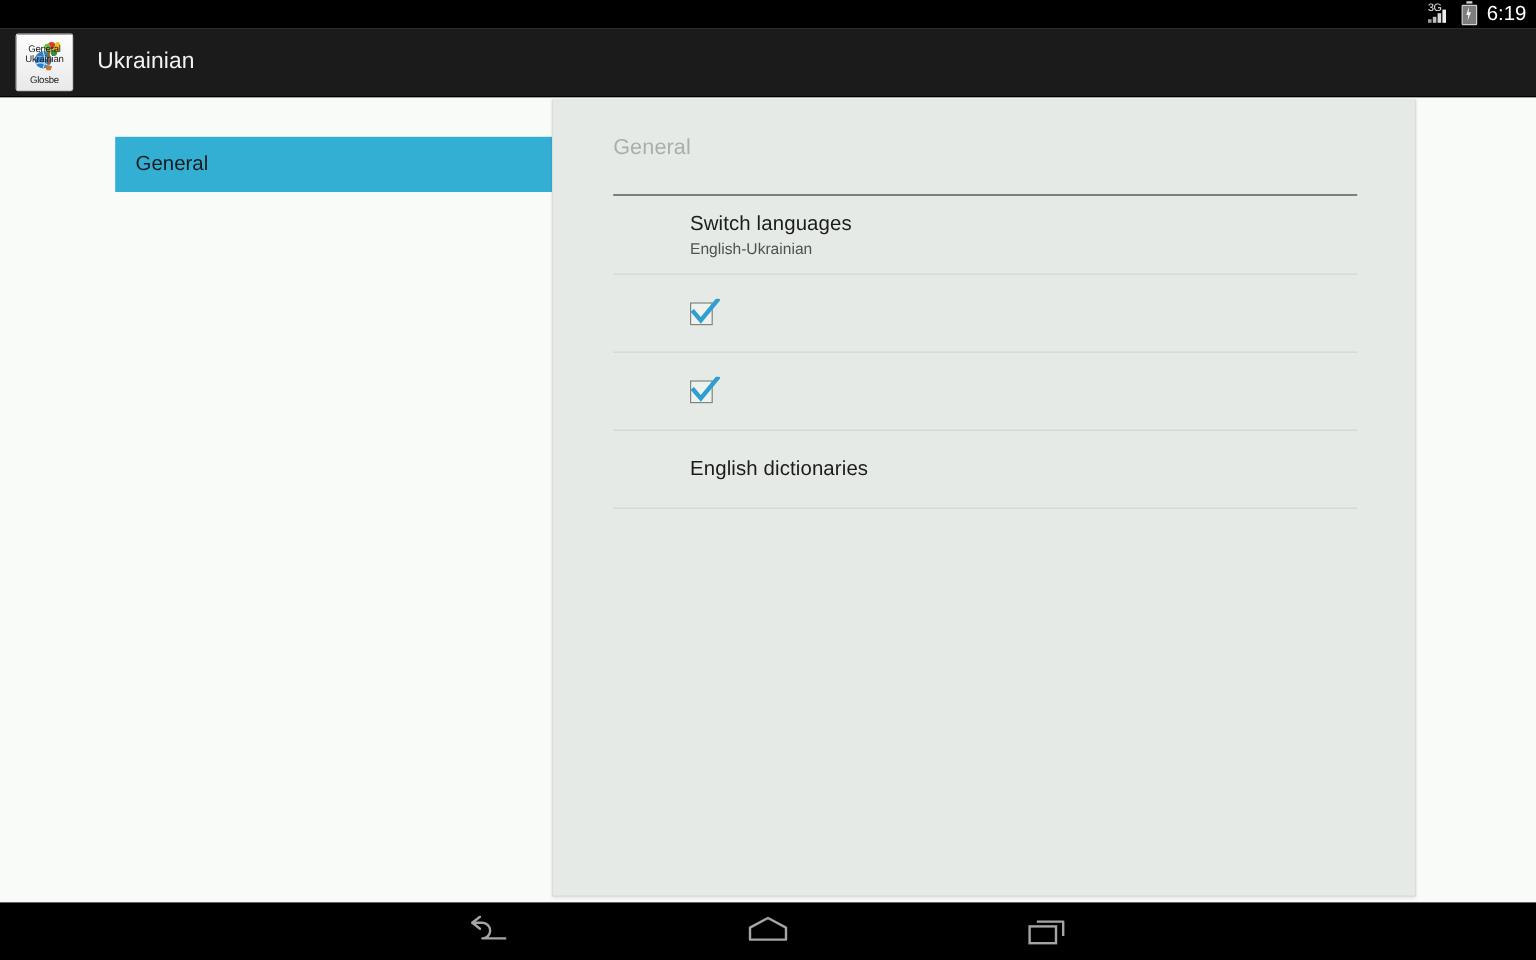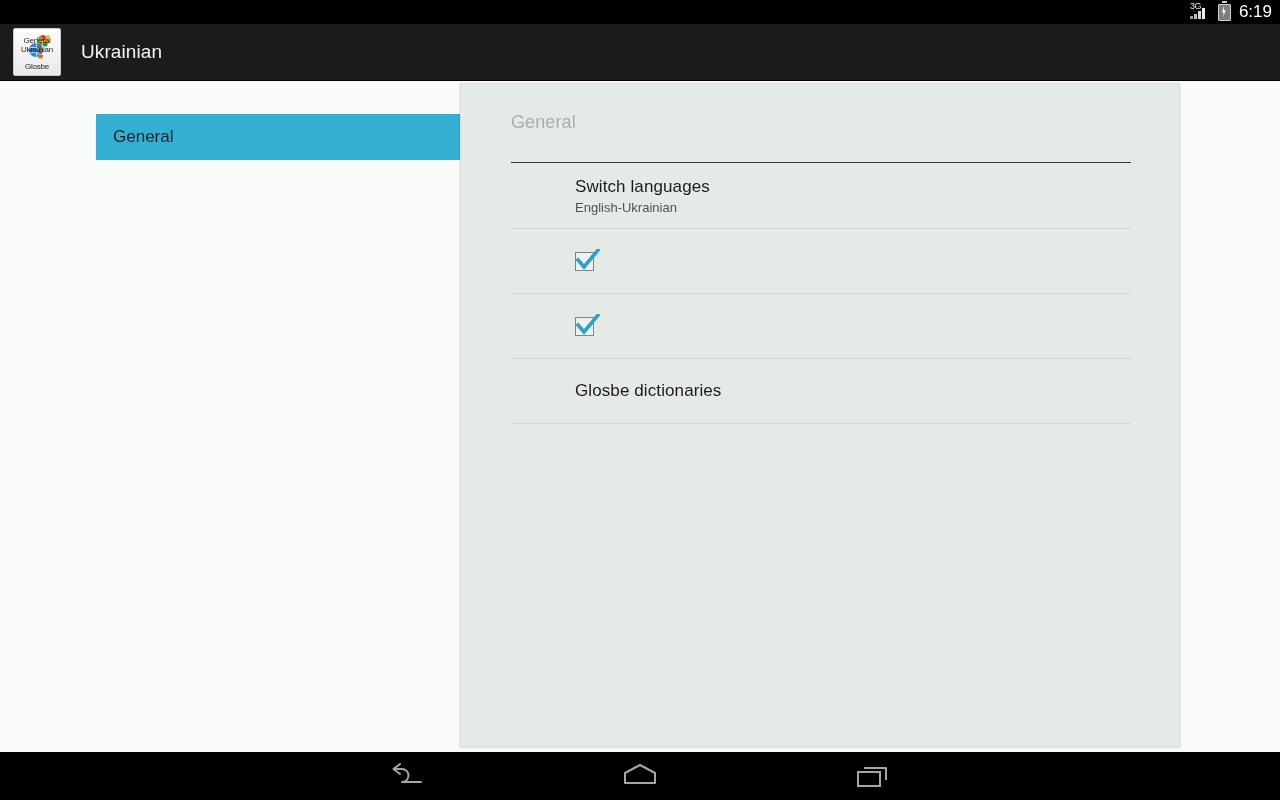--- a/index.html
+++ b/index.html
@@ -371,21 +371,21 @@
       <div class="pref-row">
         <span class="checkbox">
           <svg class="tick" viewBox="0 0 25 22">
             <path d="M3 11 L9 18 L23 1" stroke="#2f9fd0" stroke-width="3.6" fill="none" stroke-linecap="square"></path>
           </svg>
         </span>
       </div>
 
       <div class="pref-row">
         <div class="texts">
-          <span class="pref-title">Glosbe dictionaries</span>
+          <span class="pref-title">English dictionaries</span>
         </div>
       </div>
 
     </div>
   </div>
 
   <div class="nav-bar">
     <div class="nav-spacer-left"></div>
     <div class="nav-btn">
       <svg width="34" height="26" viewBox="0 0 34 26">

